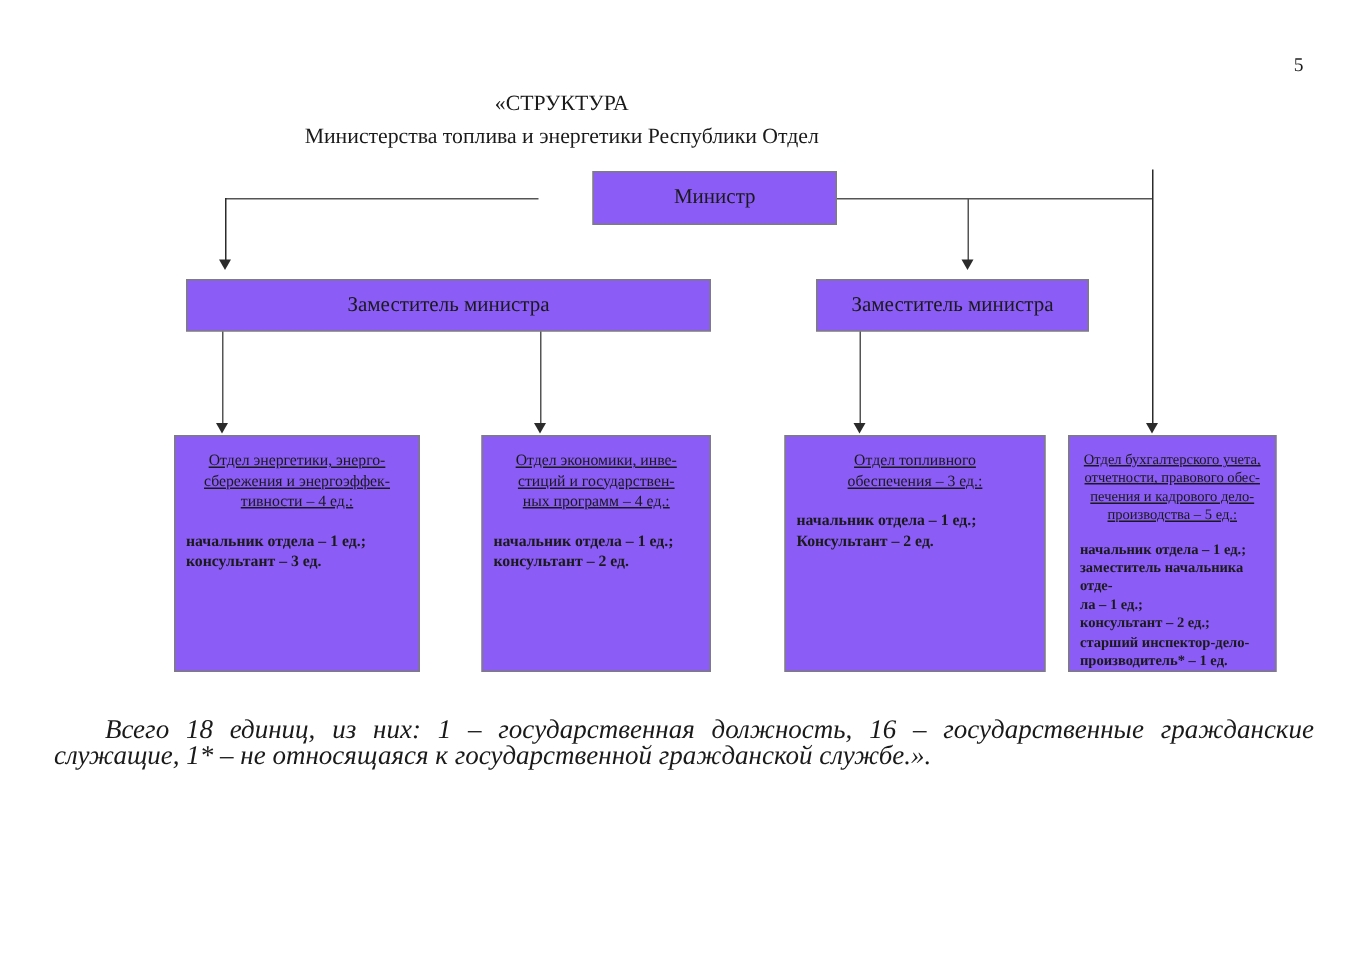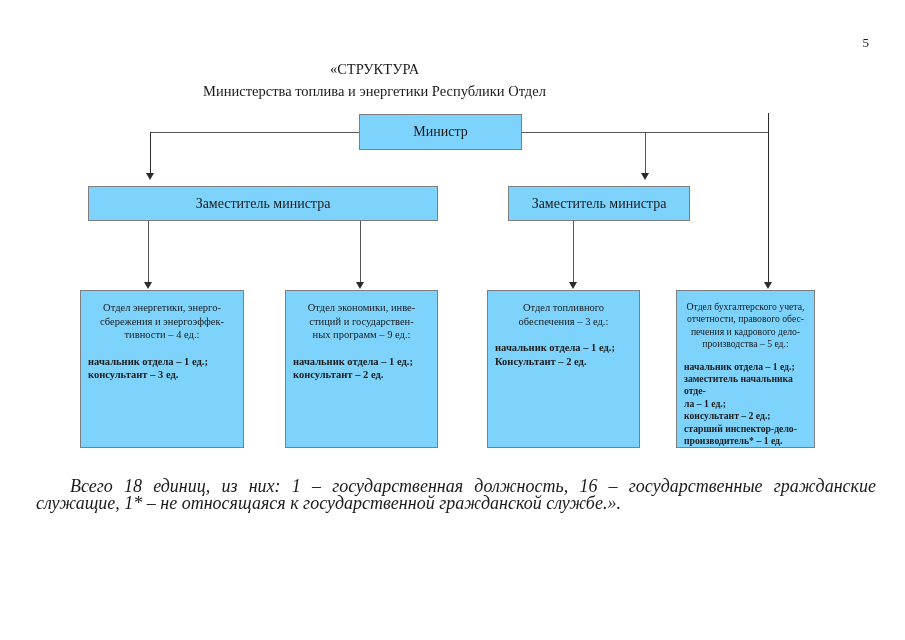--- a/index.html
+++ b/index.html
@@ -33,22 +33,23 @@
     text-align: center;
     font-size: 14.5px;
     line-height: 22px;
   }
   .title-line { display: block; white-space: pre; }
 
   
   .node {
     position: absolute;
     border: 1px solid #7d7d7d;
-    background: #7dd3fc;
+    background: #8b5cf6;
     box-sizing: border-box;
+    margin-left: 36px;
   }
   .node-center {
     display: flex;
     align-items: center;
     justify-content: center;
     text-align: center;
     font-size: 14px;
   }
   .minister { left: 359px; top: 114px; width: 163px; height: 36px; }
   .deputy-left { left: 88px; top: 186px; width: 350px; height: 35px; }
@@ -56,24 +57,24 @@
 
   .dept {
     top: 290px;
     height: 158px;
     padding: 10px 7px 0 7px;
     font-size: 10.5px;
     line-height: 13.5px;
   }
   .dept-1 { left: 80px;  width: 164px; }
   .dept-2 { left: 285px; width: 153px; }
-  .dept-3 { left: 487px; width: 153px; }
+  .dept-3 { left: 487px; width: 174px; }
   .dept-4 { left: 676px; width: 139px; font-size: 9.7px; line-height: 12.4px; }
 
-  .dept-head { text-align: center; white-space: pre-line; }
+  .dept-head { text-align: center; white-space: pre-line; text-decoration: underline; }
   .dept-body { text-align: left; white-space: pre-line; margin-top: 13px; font-weight: bold; }
   .dept-4 .dept-body { margin-top: 10px; }
   .dept-4 .dept-head { text-align: center; }
 
   
   .hline {
     position: absolute;
     height: 0;
     border-top: 1px solid #555;
   }
@@ -153,21 +154,21 @@
     <div class="dept-head">Отдел энергетики, энерго-
 сбережения и энергоэффек-
 тивности – 4 ед.:</div>
     <div class="dept-body">начальник отдела – 1 ед.;
 консультант – 3 ед.</div>
   </div>
 
   <div class="node dept dept-2">
     <div class="dept-head">Отдел экономики, инве-
 стиций и государствен-
-ных программ – 9 ед.:</div>
+ных программ – 4 ед.:</div>
     <div class="dept-body">начальник отдела – 1 ед.;
 консультант – 2 ед.</div>
   </div>
 
   <div class="node dept dept-3">
     <div class="dept-head">Отдел топливного
 обеспечения – 3 ед.:</div>
     <div class="dept-body">начальник отдела – 1 ед.;
 Консультант – 2 ед.</div>
   </div>

